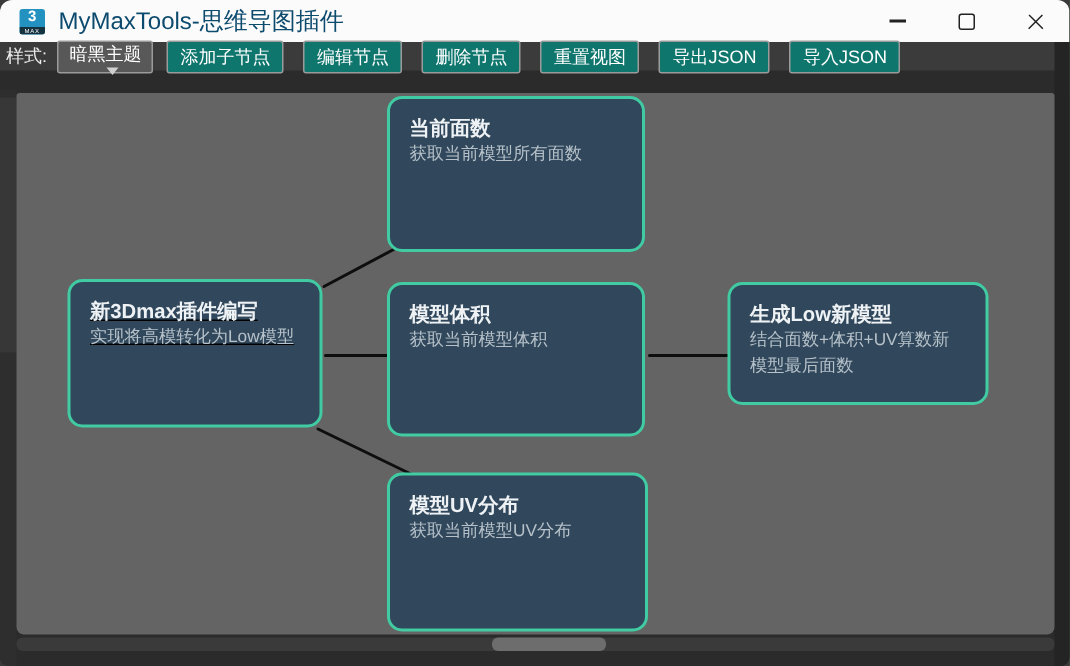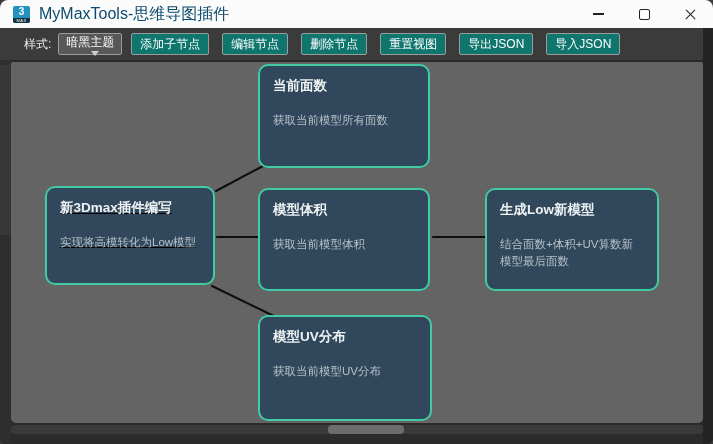--- a/index.html
+++ b/index.html
@@ -17,22 +17,22 @@
   .title-text{font-size:16px;color:#0c4a6e;white-space:nowrap;}
   .controls{margin-left:auto;display:flex;height:100%;}
   .ctrl{width:46px;height:100%;display:flex;align-items:center;justify-content:center;cursor:default;}
   .ic-min{display:block;width:11px;height:1.4px;background:#222;}
   .ic-max{display:block;width:9px;height:9px;border:1.3px solid #222;border-radius:2px;}
   .ic-close{position:relative;display:block;width:13px;height:13px;}
   .ic-close i{position:absolute;left:0;top:6px;width:13px;height:1.4px;background:#222;}
   .ic-close i:first-child{transform:rotate(45deg);}
   .ic-close i:last-child{transform:rotate(-45deg);}
   
-  .toolbar{position:absolute;left:0;top:28px;right:0;height:32px;background:#3b3b3b;
-           display:flex;align-items:center;padding-left:24px;box-sizing:border-box;}
+  .toolbar{position:absolute;left:0;top:28px;right:0;height:19px;background:#3b3b3b;
+           display:flex;align-items:center;padding-left:4px;box-sizing:border-box;}
   .style-label{color:#ececec;font-size:12px;margin-right:7px;}
   .dropdown{height:20px;background:#585858;border:1px solid #9b9b9b;border-radius:2px;
             color:#fff;font-size:12px;display:flex;align-items:center;padding:0 7px;margin-right:9px;flex-direction:column;}
   .caret{width:0;height:0;border-left:4px solid transparent;border-right:4px solid transparent;
          border-top:5px solid #cfcfcf;margin-left:9px;}
   .tb-buttons{display:flex;gap:13px;}
   .tb-btn{height:22px;background:#0f766e;border:1px solid #9b9b9b;border-radius:2px;
           color:#fff;font-size:12px;padding:0 8px;font-family:inherit;line-height:20px;}
   
   .content{position:absolute;left:0;top:60px;right:0;bottom:0;background:#2b2b2b;}
@@ -42,21 +42,21 @@
   .canvas{position:absolute;left:11px;top:2px;right:10px;bottom:21px;background:#646464;
           border-radius:2px 2px 5px 5px;}
   .htrack{position:absolute;left:11px;right:10px;bottom:10px;height:9px;background:#3a3a3a;border-radius:4px;}
   .hthumb{position:absolute;left:317px;top:0;width:76px;height:9px;background:#6d6d6d;border-radius:4px;}
   
   .edges{position:absolute;left:0;top:0;pointer-events:none;}
   .mindmap-layer{position:absolute;left:0;top:0;right:0;bottom:0;pointer-events:none;}
   .node{position:absolute;box-sizing:border-box;border:2px solid #41cba2;border-radius:10px;
         padding:11px 13px;pointer-events:auto;cursor:default;}
   .node-title{color:#eef2f4;font-size:13.5px;font-weight:bold;}
-  .node-sub{margin-top:17px;color:#b6c1c9;font-size:11.5px;line-height:1.5;}
+  .node-sub{margin-top:0;color:#b6c1c9;font-size:11.5px;line-height:1.5;}
 </style>
 </head>
 <body>
 
 <div class="window">
 
   <div class="titlebar">
     <div class="app-icon">
       <div class="app-icon-num">3</div>
       <div class="app-icon-band">MAX</div>
@@ -121,19 +121,19 @@
         <div class="node-sub">获取当前模型所有面数</div>
       </div>
       <div class="node" style="left: 258px; top: 188px; width: 172px; height: 103px; background: rgb(49, 72, 92); border-color: rgb(65, 203, 162);">
         <div class="node-title">模型体积</div>
         <div class="node-sub">获取当前模型体积</div>
       </div>
       <div class="node" style="left: 258px; top: 315px; width: 174px; height: 106px; background: rgb(49, 72, 92); border-color: rgb(65, 203, 162);">
         <div class="node-title">模型UV分布</div>
         <div class="node-sub">获取当前模型UV分布</div>
       </div>
-      <div class="node" style="left: 485px; top: 188px; width: 174px; height: 103px; background: rgb(49, 72, 92); border-color: rgb(65, 203, 162);">
+      <div class="node" style="left: 485px; top: 188px; width: 174px; height: 82px; background: rgb(49, 72, 92); border-color: rgb(65, 203, 162);">
         <div class="node-title">生成Low新模型</div>
         <div class="node-sub">结合面数+体积+UV算数新模型最后面数</div>
       </div>
     </div>
 
 </div>
 
 </body></html>

